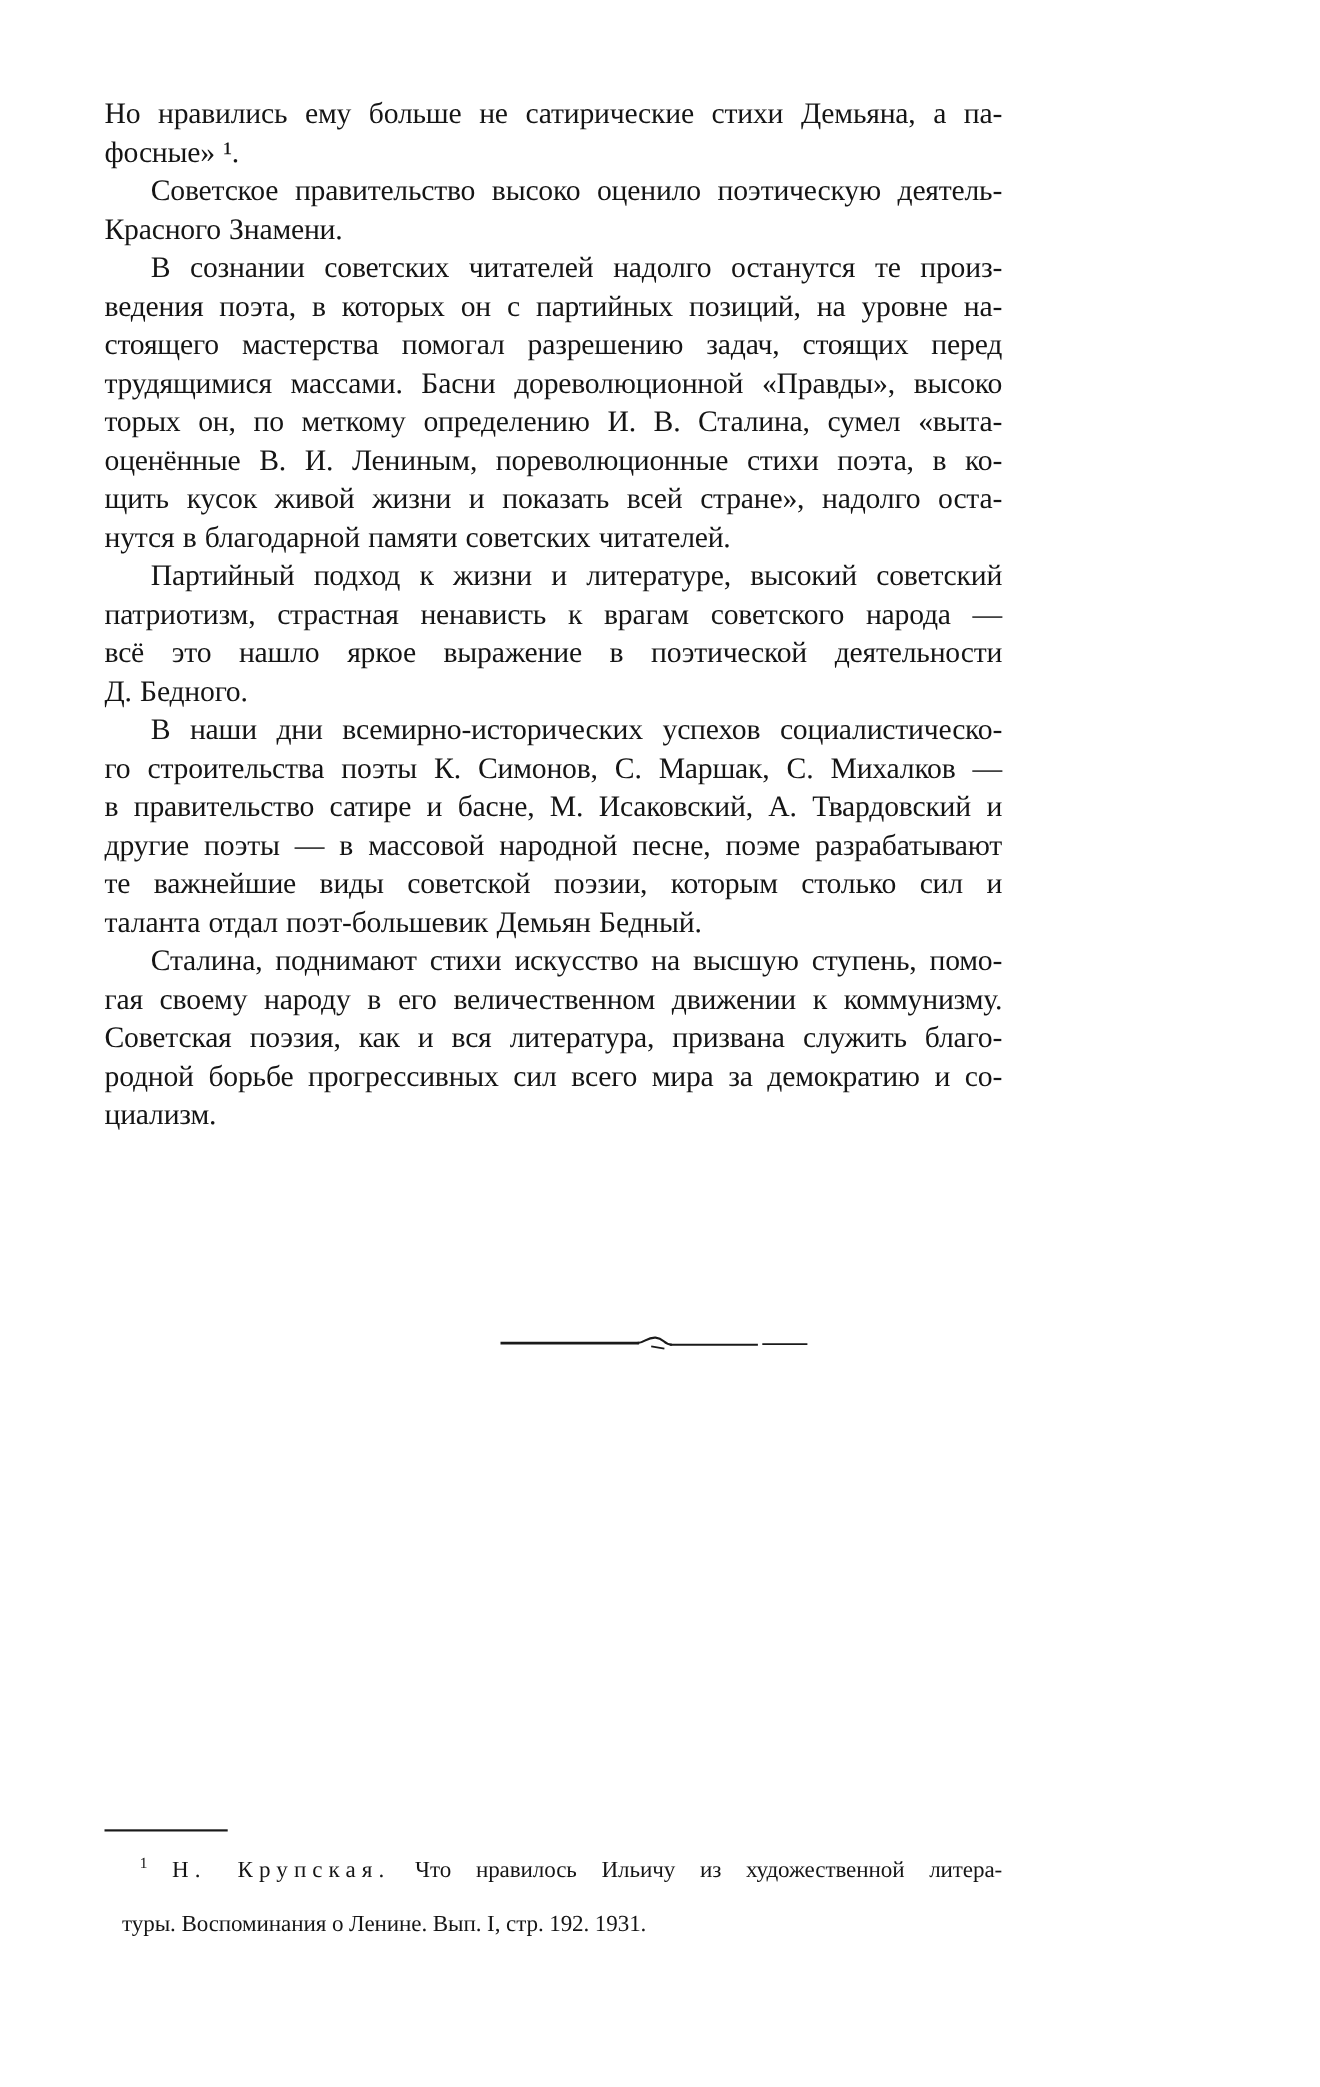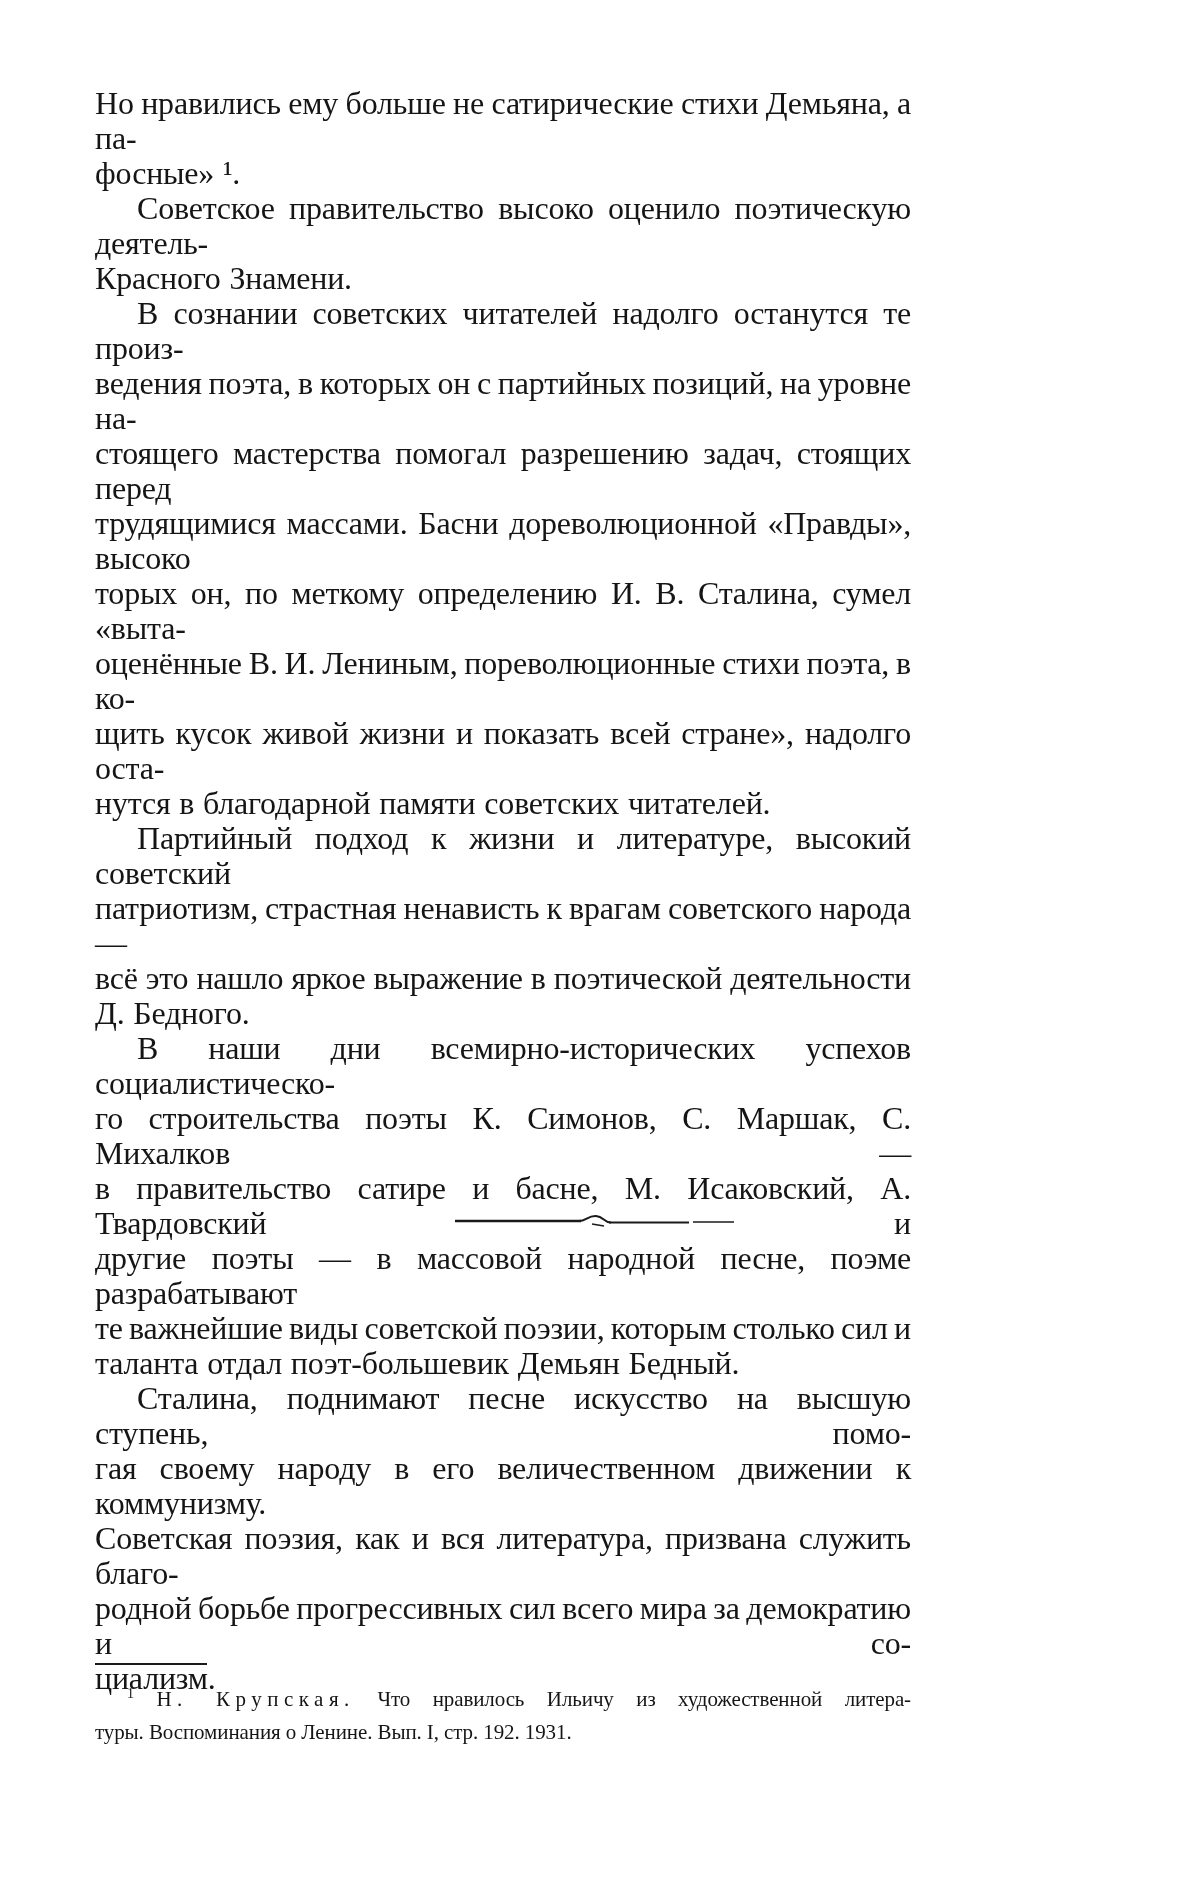--- a/index.html
+++ b/index.html
@@ -14,21 +14,21 @@
     background: #ffffff;
     color: #151515;
     font-family: "Liberation Serif", "DejaVu Serif", serif;
     overflow: hidden;
   }
   .text-block {
     position: absolute;
     top: 86px;
     left: 95px;
     width: 816px;
-    font-size: 32px;
+    font-size: 27px;
     line-height: 35px;
     letter-spacing: -0.2px;
     word-spacing: -2px;
   }
   .line {
     text-align: justify;
     text-align-last: justify;
   }
   .line.lastline {
     text-align-last: left;
@@ -114,21 +114,21 @@
       </div>
       <div class="para indent">
         <div class="line">В наши дни всемирно-исторических успехов социалистическо-</div>
         <div class="line">го строительства поэты К. Симонов, С. Маршак, С. Михалков —</div>
         <div class="line">в правительство сатире и басне, М. Исаковский, А. Твардовский и</div>
         <div class="line">другие поэты — в массовой народной песне, поэме разрабатывают</div>
         <div class="line">те важнейшие виды советской поэзии, которым столько сил и</div>
         <div class="line lastline">таланта отдал поэт-большевик Демьян Бедный.</div>
       </div>
       <div class="para indent">
-        <div class="line">Сталина, поднимают песне искусство на высшую ступень, помо-</div>
+        <div class="line">Сталина, поднимают стихи искусство на высшую ступень, помо-</div>
         <div class="line">гая своему народу в его величественном движении к коммунизму.</div>
         <div class="line">Советская поэзия, как и вся литература, призвана служить благо-</div>
         <div class="line">родной борьбе прогрессивных сил всего мира за демократию и со-</div>
         <div class="line lastline">циализм.</div>
       </div>
     </main>
 
   <div class="divider">
     <span>
       <svg width="282" height="16" viewBox="0 0 282 16" xmlns="http://www.w3.org/2000/svg">
@@ -141,16 +141,16 @@
     </span>
   </div>
 
   <footer class="footnote">
     <div class="fn-rule"></div>
     <p class="fn-line first" style="margin:0;">
       <span class="fn-marker">1</span>
       <span class="fn-author">Н. Крупская.</span>
       <span>Что нравилось Ильичу из художественной литера-</span>
     </p>
-    <p class="fn-line last" style="margin:0;">туры. Воспоминания о Ленине. Вып. I, стр. 192. 1931.</p>
+    <p class="fn-line last" style="margin:16px;">туры. Воспоминания о Ленине. Вып. I, стр. 192. 1931.</p>
   </footer>
 
 </div>
 
 </body></html>

